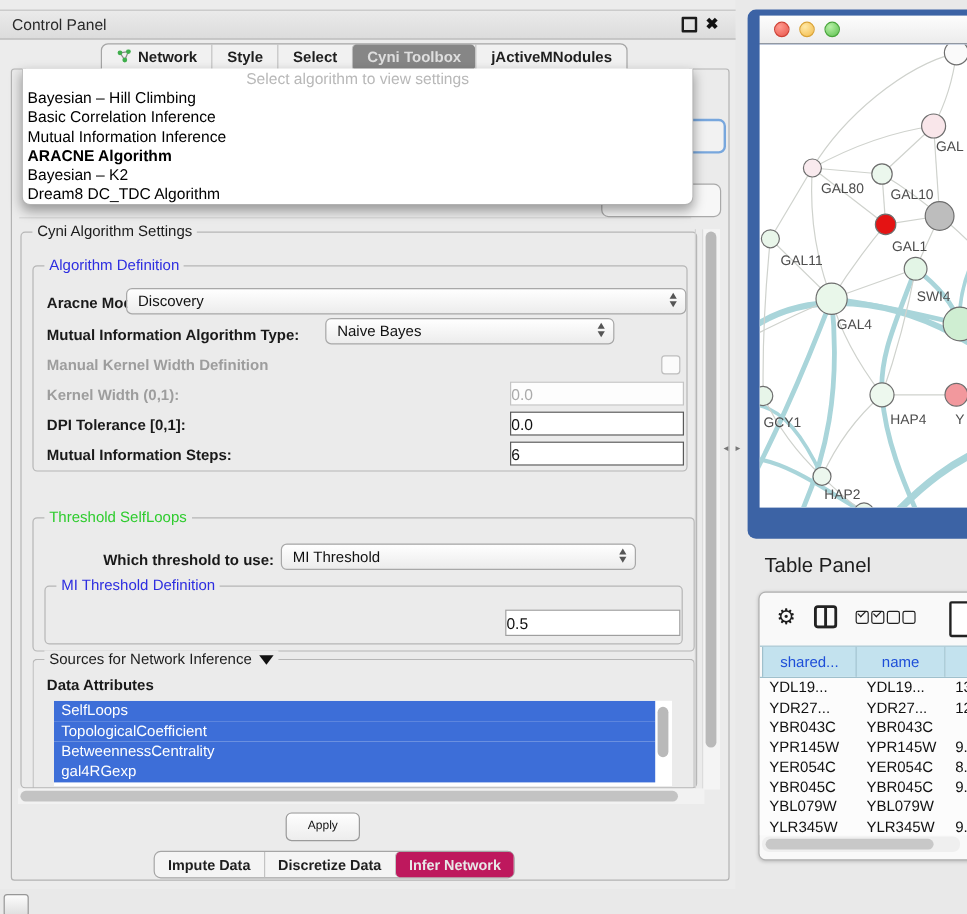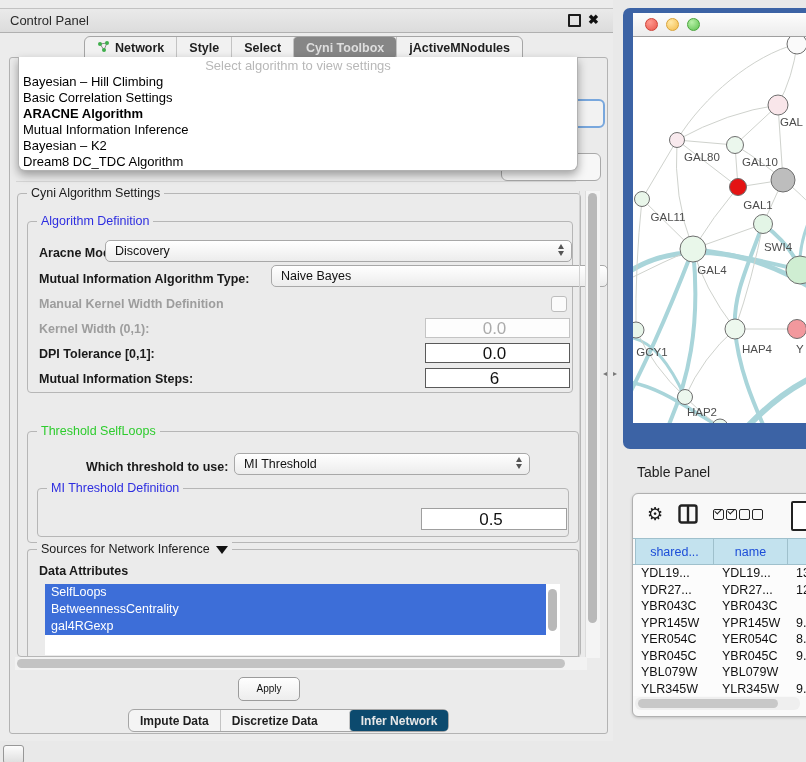--- a/index.html
+++ b/index.html
@@ -60,21 +60,21 @@
     background:linear-gradient(#ffffff,#ececec);
     display:flex;align-items:center;font-size:12.5px;color:#111;
     padding-left:9px;
   }
   .combo .arrows{position:absolute;right:7px;top:3px;display:flex;flex-direction:column;gap:2px;}
   .combo .up{width:0;height:0;border-left:3.5px solid transparent;border-right:3.5px solid transparent;border-bottom:5px solid #555;}
   .combo .dn{width:0;height:0;border-left:3.5px solid transparent;border-right:3.5px solid transparent;border-top:5px solid #555;}
   
   .tin{
     position:absolute;height:20px;box-sizing:border-box;background:#fff;
-    font-size:17px;text-align:center;padding-right:6px;line-height:19px;color:#111;
+    font-size:13px;text-align:left;padding-right:6px;line-height:19px;color:#111;
   }
   .tin.strong{border:1.5px solid #5a5a5a;}
   .tin.mild{border:1px solid #9f9f9f;}
   .tin.dis{border:1px solid #c4c4c4;color:#ababab;background:#fdfdfd;}
   .checkbox{position:absolute;width:14px;height:14px;border:1px solid #bdbdbd;border-radius:3px;background:#fbfbfb;}
   .tri-right{display:inline-block;width:0;height:0;border-top:6px solid transparent;border-bottom:6px solid transparent;border-left:8px solid #111;margin-left:8px;vertical-align:-1px;}
   .tri-down{display:inline-block;width:0;height:0;border-left:6px solid transparent;border-right:6px solid transparent;border-top:8px solid #111;margin-left:6px;vertical-align:-1px;}
   
   .attr-list{position:absolute;left:35px;top:526px;width:515px;height:71px;background:#fff;overflow:hidden;}
   .attr-item{height:17px;line-height:17px;color:#fff;font-size:12.5px;padding-left:6px;width:501px;box-sizing:border-box;}
@@ -84,42 +84,42 @@
     position:absolute;left:228px;top:619px;width:60px;height:22px;
     border:1px solid #9b9b9b;border-radius:5px;background:linear-gradient(#fefefe,#ededed);
     font-size:10px;color:#111;text-align:center;line-height:21px;
   }
   .bottom-tabbar{
     position:absolute;left:118px;top:651px;height:21px;display:flex;
     background:#f4f4f4;border:1px solid #a5a5a5;border-radius:6px;
   }
   .btab{display:flex;align-items:center;padding:0 11px;font-size:12px;font-weight:bold;color:#1f1f1f;border-left:1px solid #c3c3c3;white-space:nowrap;}
   .btab:first-child{border-left:none;}
-  .btab.selected{background:#0c4a6e;color:#e8e8e8;border-radius:4px;margin-left:20px;}
+  .btab.selected{background:#be185d;color:#e8e8e8;border-radius:4px;}
   
   .dd-overlay{
     position:absolute;left:18px;top:57px;width:560px;height:114px;z-index:50;
     background:#fff;border:1px solid #b2b2b2;border-top:none;border-radius:0 0 7px 7px;
     box-shadow:0 4px 10px rgba(0,0,0,0.35);box-sizing:border-box;
   }
   .dd-placeholder{height:16px;text-align:center;font-size:13px;color:#b8b8b8;margin-top:1px;}
   .dd-item{height:16px;line-height:16px;font-size:13px;color:#000;padding-left:4px;white-space:nowrap;}
   .dd-item.selected{font-weight:bold;}
   
   .split-mark{position:absolute;font-size:8px;color:#777;}
   
   .net-window{position:absolute;left:623px;top:8px;width:183px;height:441px;background:#3c63a5;border-radius:7px 0 0 7px;}
   .net-titlebar{position:absolute;left:10px;top:5px;width:173px;height:24px;background:linear-gradient(#fdfdfd,#ececec);border-bottom:1px solid #9f9f9f;display:flex;align-items:center;padding-left:12px;gap:8px;box-sizing:border-box;}
   .tl{width:13px;height:13px;border-radius:50%;box-sizing:border-box;}
   .tl.red{background:radial-gradient(circle at 35% 30%,#ff9a90,#e9564b);border:1px solid #ce4237;}
   .tl.yel{background:radial-gradient(circle at 35% 30%,#ffe9a8,#f3bb4a);border:1px solid #d9a338;}
   .tl.grn{background:radial-gradient(circle at 35% 30%,#b8f0a8,#5cc14e);border:1px solid #49a53c;}
   .net-canvas{position:absolute;left:10px;top:29px;width:173px;height:386px;background:#fff;overflow:hidden;}
   
-  .tp-strip{position:absolute;left:620px;top:457px;width:186px;height:30px;display:flex;align-items:center;font-size:14px;color:#1e1e1e;}
+  .tp-strip{position:absolute;left:620px;top:457px;width:186px;height:30px;display:flex;align-items:center;font-size:17px;color:#1e1e1e;}
   .tp-strip span{padding-left:17px;}
   .table-card{
     position:absolute;left:632px;top:493px;width:200px;height:224px;
     background:#f9f9f9;border:1px solid #b0b0b0;border-radius:6px 0 0 6px;
     box-shadow:0 1px 3px rgba(0,0,0,0.18);box-sizing:border-box;overflow:hidden;
   }
   .tp-toolbar{position:relative;height:44px;}
   .tb-gear{position:absolute;left:14px;top:9px;font-size:18px;color:#1c1c1c;}
   .tb-cols{position:absolute;left:45px;top:10px;}
   .tb-checks{position:absolute;left:80px;top:15px;display:flex;gap:2px;}
@@ -188,21 +188,21 @@
     </div>
     <span class="lbl" style="left:29px;top:188px">Aracne Mode:</span>
     <div class="combo" style="left:95px;top:182px;width:467px">
       <span>Discovery</span>
       <span class="arrows">
           <span class="up"></span>
           <span class="dn"></span>
         </span>
     </div>
     <span class="lbl" style="left:29px;top:214px">Mutual Information Algorithm Type:</span>
-    <div class="combo" style="left:261px;top:207px;width:337px">
+    <div class="combo" style="left:261px;top:207px;width:241px">
       <span>Naive Bayes</span>
       <span class="arrows">
           <span class="up"></span>
           <span class="dn"></span>
         </span>
     </div>
     <span class="lbl dis" style="left:29px;top:239px">Manual Kernel Width Definition</span>
     <div class="checkbox" style="left:541px;top:238px"></div>
     <span class="lbl dis" style="left:29px;top:264px">Kernel Width (0,1):</span>
     <div class="tin dis" style="left:415px;top:260px;width:145px">0.0</div>
@@ -228,20 +228,21 @@
     </div>
     <div class="tin mild" style="left:411px;top:450px;width:146px;height:22px;line-height:21px">0.5</div>
 
     <div class="group g-src">
       <span class="group-title" style="color:#1c1c1c"><span>Sources for Network Inference</span><span class="tri-down"></span></span>
     </div>
     <span class="lbl" style="left:29px;top:506px">Data Attributes</span>
     <div class="attr-list" id="attr-list">
 
     <div class="attr-item" style="background: rgb(61, 110, 216);">SelfLoops</div>
+        <div class="attr-item" style="background: rgb(61, 110, 216);">TopologicalCoefficient</div>
         <div class="attr-item" style="background: rgb(61, 110, 216);">BetweennessCentrality</div>
         <div class="attr-item" style="background: rgb(61, 110, 216);">gal4RGexp</div>
         <div class="attr-scroll"></div>
       </div>
 
     <div class="vline"></div>
     <div class="vscroll">
         <div class="thumb"></div>
       </div>
     <div class="hscroll">
@@ -254,23 +255,23 @@
         <div class="btab">Impute Data</div>
         <div class="btab">Discretize Data</div>
         <div class="btab selected">Infer Network</div>
       </div>
   </div>
 
   <div class="dd-overlay">
     <div class="dd-placeholder">Select algorithm to view settings</div>
     <div id="dd-list">
         <div class="dd-item">Bayesian – Hill Climbing</div>
-        <div class="dd-item">Basic Correlation Settings</div>
+        <div class="dd-item">Basic Correlation Inference</div>
+        <div class="dd-item">Mutual Information Inference</div>
         <div class="dd-item selected">ARACNE Algorithm</div>
-        <div class="dd-item">Mutual Information Inference</div>
         <div class="dd-item">Bayesian – K2</div>
         <div class="dd-item">Dream8 DC_TDC Algorithm</div>
       </div>
   </div>
 </div>
 
 <span class="split-mark" style="left:603px;top:369px">◂</span>
 <span class="split-mark" style="left:613px;top:369px">▸</span>
 
 <div class="net-window">

